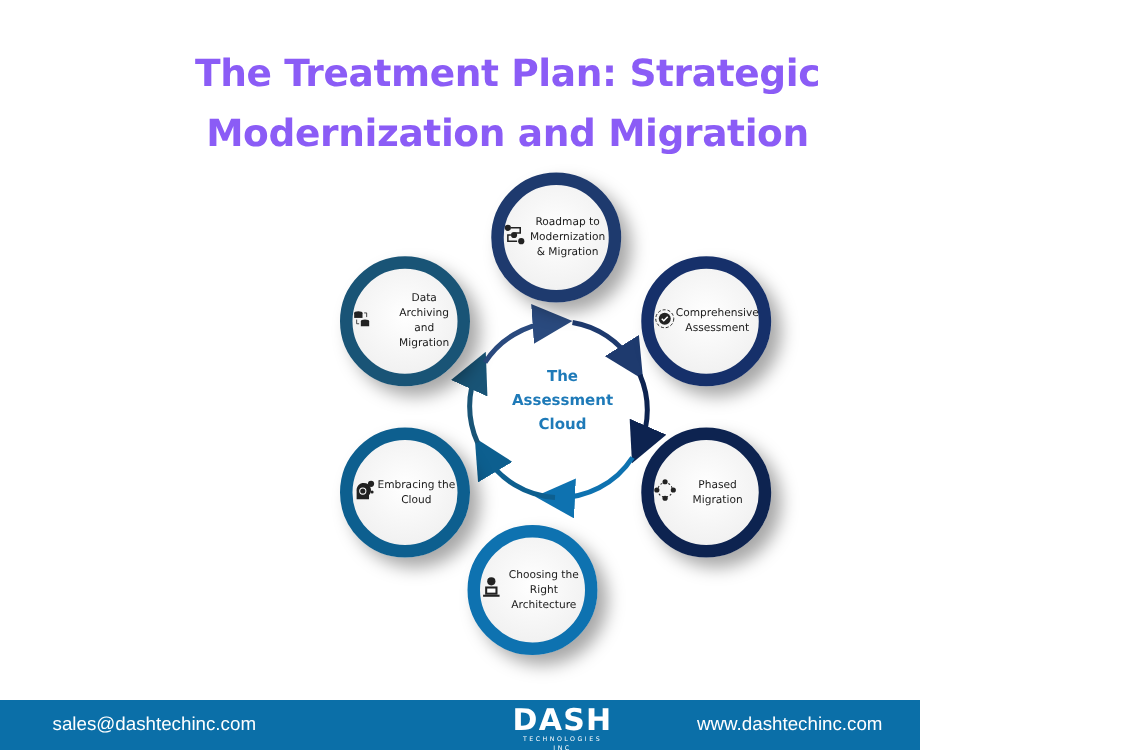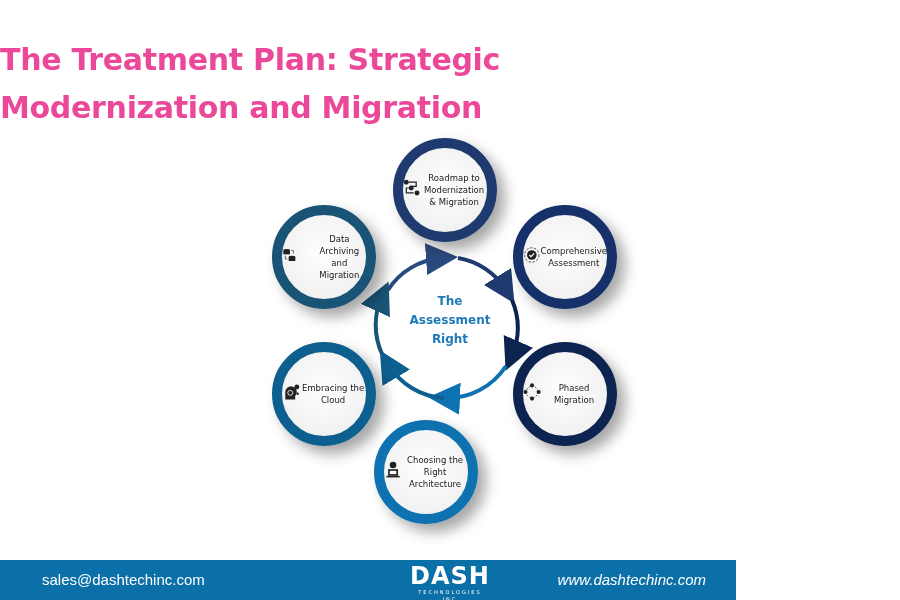--- a/index.html
+++ b/index.html
@@ -1,25 +1,25 @@
 <!DOCTYPE html>
 <html><head>
 <meta charset="utf-8">
 <style>
   html, body { margin: 0; padding: 0; }
   body { width: 900px; height: 600px; background: #ffffff; position: relative; overflow: hidden; font-family: "DejaVu Sans", sans-serif; }
-  .title { position: absolute; left: 0; top: 36px; width: 812px; text-align: left; font-family: "DejaVu Sans", sans-serif; font-weight: bold; font-size: 30px; line-height: 48px; color: #ec4899; letter-spacing: -0.3px; }
+  .title { position: absolute; left: 0; top: 36px; width: 812px; text-align: center; font-family: "DejaVu Sans", sans-serif; font-weight: bold; font-size: 30px; line-height: 48px; color: #8b5cf6; letter-spacing: -0.3px; }
   .diagram { position: absolute; left: 0; top: 0; width: 900px; height: 560px; }
   .node { position: absolute; width: 104px; height: 104px; border-radius: 50%; box-sizing: border-box; border: 10px solid #1b3a6b; background: radial-gradient(circle at 50% 45%, #ffffff 0%, #f2f2f2 70%, #e4e4e4 100%); box-shadow: 8px 8px 14px rgba(0,0,0,0.35); display: flex; flex-direction: row; align-items: center; justify-content: center; text-align: center; }
   .node .icon { width: 22px; height: 22px; margin-bottom: 4px; }
   .node .label { font-size: 8.5px; line-height: 12px; color: #1a1a1a; width: 80px; }
   .center-text { position: absolute; left: 390px; top: 292px; width: 120px; text-align: center; color: #1e7ab8; font-weight: bold; font-size: 12px; line-height: 19px; }
   .footer { position: absolute; left: 0; top: 560px; width: 736px; height: 40px; background: #0b6fa8; color: #ffffff; }
   .footer .email { position: absolute; left: 42px; top: 11px; font-size: 15px; font-family: "Liberation Sans", sans-serif; }
-  .footer .site { position: absolute; right: 30px; top: 11px; font-size: 15px; font-family: "Liberation Sans", sans-serif; font-style: italic; }
+  .footer .site { position: absolute; right: 30px; top: 11px; font-size: 15px; font-family: "Liberation Sans", sans-serif; }
   .footer .logo { position: absolute; left: 410px; top: 3px; width: 80px; text-align: center; }
   .footer .logo .big { font-family: "DejaVu Sans", sans-serif; font-weight: bold; font-size: 24px; line-height: 26px; letter-spacing: 1px; }
   .footer .logo .small { font-size: 5px; letter-spacing: 2px; line-height: 7px; }
 </style>
 </head>
 <body>
 
 <div class="title">
   <div>The Treatment Plan: Strategic</div>
   <div>Modernization and Migration</div>
@@ -52,21 +52,21 @@
     <path d="M512,300 A70,70 0 0 1 512,356" fill="none" stroke="#0d2350" stroke-width="4" marker-end="url(#ah2)"></path>
     <path d="M506,366 A70,70 0 0 1 444,398" fill="none" stroke="#0e72b0" stroke-width="4" marker-end="url(#ah3)"></path>
     <path d="M444,398 A70,70 0 0 1 388,364" fill="none" stroke="#0d5f8f" stroke-width="4" marker-end="url(#ah4)"></path>
     <path d="M382,354 A70,70 0 0 1 382,296" fill="none" stroke="#195476" stroke-width="4" marker-end="url(#ah5)"></path>
     <path d="M388,290 A70,70 0 0 1 442,258" fill="none" stroke="#2a4a7e" stroke-width="4" marker-end="url(#ah6)"></path>
   </svg>
 
   <div class="center-text">
     <div>The</div>
     <div>Assessment</div>
-    <div>Right</div>
+    <div>Cloud</div>
   </div>
 
   <div class="node" style="left:393px;top:138px;border-color:#1e3a6e;">
     <svg class="icon" viewBox="0 0 22 22">
       <circle cx="4" cy="4" r="3" fill="#222"></circle>
         <path d="M7,4 H16 V9 H11" stroke="#222" fill="none" stroke-width="1.5"></path>
       <circle cx="10" cy="11" r="3" fill="#222"></circle>
         <path d="M7,11 H4 V17 H13" stroke="#222" fill="none" stroke-width="1.5"></path>
       <circle cx="17" cy="17" r="3" fill="#222"></circle>
     </svg>

